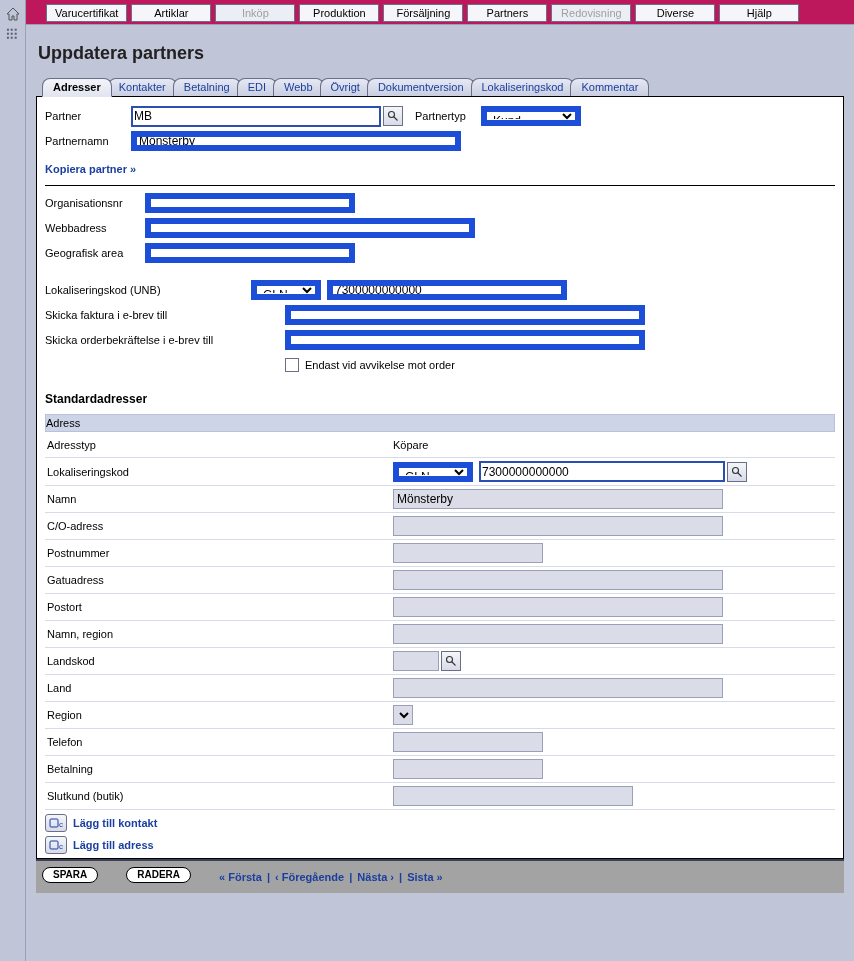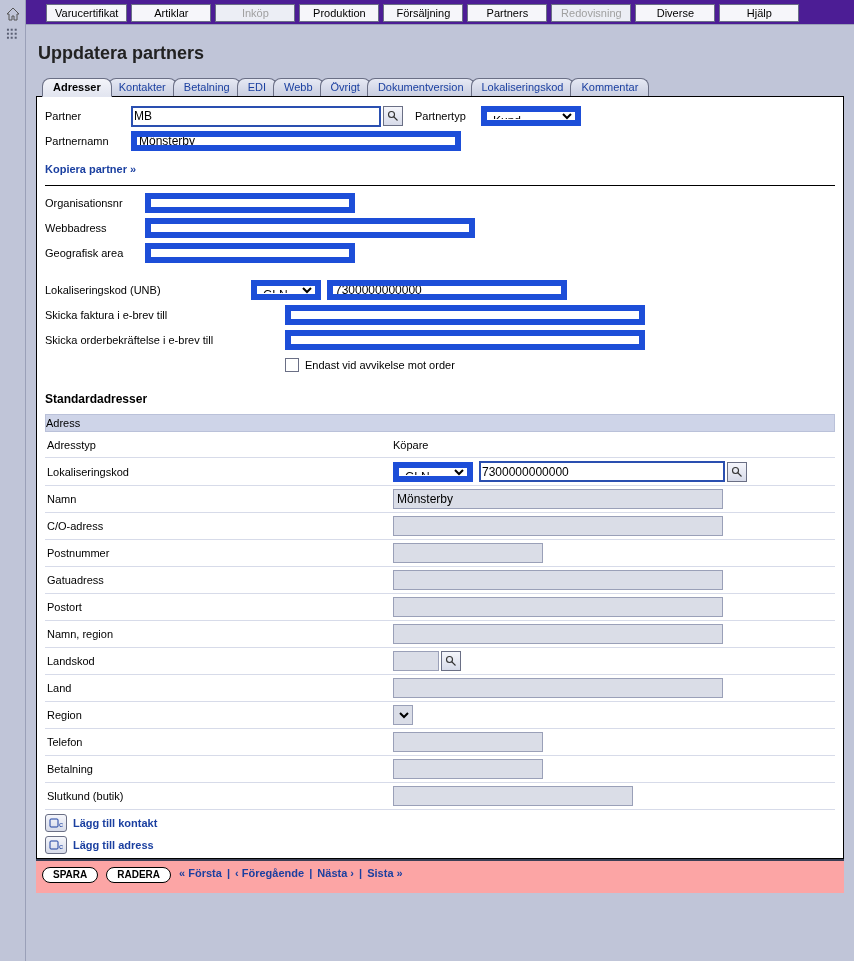--- a/index.html
+++ b/index.html
@@ -35,21 +35,21 @@
     color: #5a5f73;
     letter-spacing: 1px;
     font-size: 8px;
   }
   .main {
     flex: 1;
     display: flex;
     flex-direction: column;
   }
   .top-menu {
-    background: #4c1d95;
+    background: #be185d;
     padding: 4px 4px 2px 20px;
     border-bottom: 1px solid #9aa0b8;
     display: flex;
     gap: 4px;
   }
   .top-menu .mbtn {
     min-width: 80px;
     padding: 1px 8px;
     font-size: 11px;
     background: #f6f6fa;
@@ -214,23 +214,23 @@
     width: 22px; height: 18px;
     border: 1px solid #6a6f85;
     border-radius: 3px;
     background: linear-gradient(#f5f6fb,#d7dbe9);
     display:inline-flex;align-items:center;justify-content:center;
   }
   .footer {
     border-top: 2px solid #3a3f55;
     padding: 6px 6px 10px 6px;
     display: flex;
-    align-items: flex-start;
-    gap: 8px;
-    background:#fca5a5;
+    align-items: flex-end;
+    gap: 28px;
+    background:#a3a3a3;
   }
   .pillbtn {
     border: 1px solid #000;
     border-radius: 9px;
     padding: 0 10px;
     height: 16px;
     font-size: 10px;
     font-weight: bold;
     background: #fff;
     cursor: pointer;

